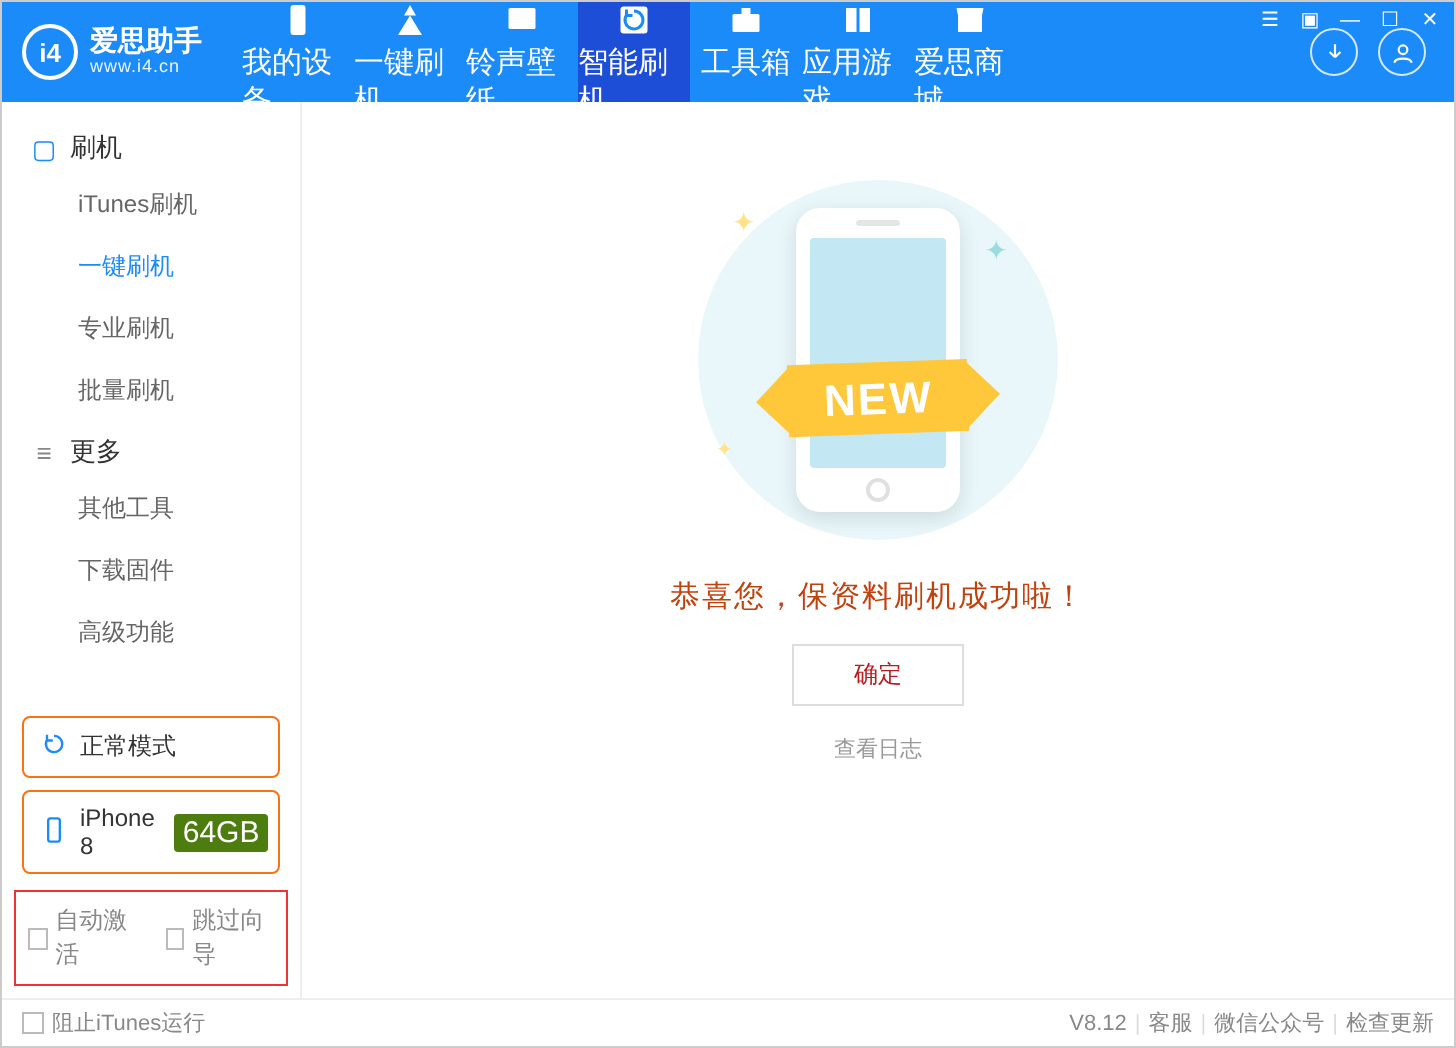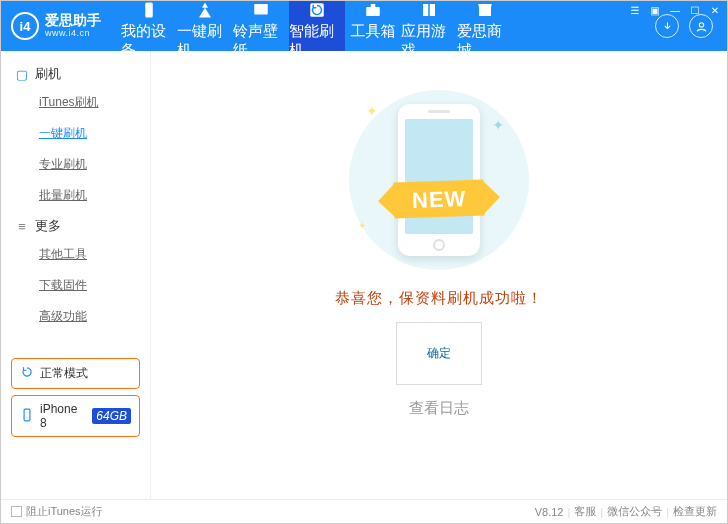--- a/index.html
+++ b/index.html
@@ -20,45 +20,45 @@
   .title-controls span { width: 12px; height: 12px; display: flex; align-items: center; justify-content: center; cursor: pointer; color: #fff; }
   .header-icons { margin-left: auto; display: flex; align-items: center; gap: 10px; padding-right: 6px; }
   .circle-btn { width: 24px; height: 24px; border: 1.5px solid rgba(255,255,255,.8); border-radius: 50%; display: flex; align-items: center; justify-content: center; cursor: pointer; }
   .circle-btn svg { width: 13px; height: 13px; fill: none; stroke: #fff; stroke-width: 2; }
   .body { flex: 1; display: flex; min-height: 0; }
   .sidebar { width: 150px; border-right: 1px solid #eee; display: flex; flex-direction: column; background: #fff; font-size: 12px; }
   .sidebar-scroll { flex: 1; overflow: hidden; padding-top: 8px; }
   .group-title { display: flex; align-items: center; padding: 6px 12px 4px 14px; color: #333; font-weight: 500; font-size: 13px; }
   .group-title .icon { width: 14px; display: flex; justify-content: center; margin-right: 6px; color: #1b8bf9; }
   .group-title.more .icon { color: #888; }
-  .sidebar-item { padding: 7px 12px 7px 38px; color: #666; cursor: pointer; font-size: 12px; text-decoration: underline; }
+  .sidebar-item { padding: 7px 12px 7px 38px; color: #666; cursor: pointer; font-size: 12px; }
   .sidebar-item.active { color: #1b8bf9; }
   .sidebar-spacer { height: 20px; }
   .mode-row, .device-row { margin: 6px 10px; border: 1px solid #f97316; border-radius: 4px; padding: 6px 8px; display: flex; align-items: center; gap: 6px; color: #333; cursor: pointer; }
   .mode-icon svg, .device-icon svg { width: 14px; height: 14px; }
-  .storage-badge { background: #1d4ed8; color: #fff; font-size: 12px; padding: 1px 4px; border-radius: 2px; margin-left: 4px; font-style: italic; }
+  .storage-badge { background: #4d7c0f; color: #fff; font-size: 15px; padding: 1px 4px; border-radius: 2px; margin-left: 4px; }
   .checkbox-row { border: 1px solid #e33; margin: 4px 6px 6px 6px; padding: 6px 6px; display: flex; gap: 14px; color: #888; }
   .cb { display: flex; align-items: center; gap: 4px; cursor: pointer; }
   .cb .box { width: 11px; height: 11px; border: 1px solid #bbb; }
   .main { flex: 1; display: flex; flex-direction: column; align-items: center; padding-top: 34px; background: #fff; }
   .illus { width: 190px; height: 190px; position: relative; display:flex; align-items:center; justify-content:center; }
   .illus-circle { position: absolute; width: 180px; height: 180px; border-radius: 50%; background: #e9f7fb; }
   .phone { position: relative; width: 82px; height: 152px; background: #fff; border-radius: 12px; box-shadow: 0 3px 10px rgba(0,0,0,.12); z-index: 2; display:flex; flex-direction:column; align-items:center; padding-top:6px;}
   .phone .speaker { width: 22px; height: 3px; background:#e5e5e5; border-radius:2px; }
   .phone .screen { margin-top:6px; width: 68px; flex:1; background:#c3e7f3; border-radius:2px; }
   .phone .home { width: 12px; height:12px; border:2px solid #e0e0e0; border-radius:50%; margin:5px 0; }
   .ribbon { position:absolute; z-index:3; background:#ffc73a; color:#fff; font-weight:bold; font-size:22px; padding: 6px 18px 4px 18px; bottom: 58px; letter-spacing:1px; transform: rotate(-2deg); }
   .ribbon:before, .ribbon:after { content:""; position:absolute; top:0; width:0; height:0; border: 18px solid transparent; }
   .ribbon:before { left:-24px; border-right-color:#ffc73a; border-left-width:8px; }
   .ribbon:after { right:-24px; border-left-color:#ffc73a; border-right-width:8px; }
   .sparkle { position:absolute; color:#ffe28a; font-size:14px; z-index:1; }
   .s1 { top:18px; left:22px; } .s2 { top:32px; right:30px; color:#9bdce0; } .s3 { bottom:44px; left:14px; font-size:10px; }
   .msg { margin-top: 14px; font-size: 15px; color:#c2410c; letter-spacing: 1px; }
-  .ok-btn { margin-top: 14px; border:1px solid #ddd; background:#fff; padding: 22px 30px; font-size:12px; cursor:pointer; color:#0369a1; }
-  .log-link { margin-top: 14px; font-size: 15px; color:#999; cursor:pointer; }
+  .ok-btn { margin-top: 14px; border:1px solid #ddd; background:#fff; padding: 6px 30px; font-size:12px; cursor:pointer; color:#b91c1c; }
+  .log-link { margin-top: 14px; font-size: 11px; color:#999; cursor:pointer; }
   .footer { height: 24px; border-top:1px solid #eee; display:flex; align-items:center; padding: 0 10px; font-size:11px; color:#888; }
   .footer .cb { display:flex; align-items:center; gap:4px; cursor:pointer; }
   .footer .cb .box { width:11px; height:11px; border:1px solid #bbb; }
   .footer-right { margin-left:auto; display:flex; gap:4px; align-items:center; }
   .footer-right .sep { color:#ddd; }
 </style>
 </head>
 <body>
 
 <div class="app">
@@ -183,20 +183,30 @@
         </div>
         <div class="device-row">
           <span class="device-icon"><svg viewBox="0 0 24 24">
                 <rect x="7" y="2" width="10" height="20" rx="2" fill="none" stroke="#1b8bf9" stroke-width="2"></rect>
               </svg></span>
           <span>iPhone 8</span>
           <span class="storage-badge">64GB</span>
         </div>
       </div>
 
+      <div class="checkbox-row">
+        <label class="cb">
+            <span class="box"></span>
+            <span>自动激活</span>
+          </label>
+        <label class="cb">
+            <span class="box"></span>
+            <span>跳过向导</span>
+          </label>
+      </div>
     </div>
 
     <div class="main">
       <div class="illus">
         <div class="illus-circle"></div>
         <span class="sparkle s1">✦</span>
         <span class="sparkle s2">✦</span>
         <span class="sparkle s3">✦</span>
         <div class="phone">
           <div class="speaker"></div>

